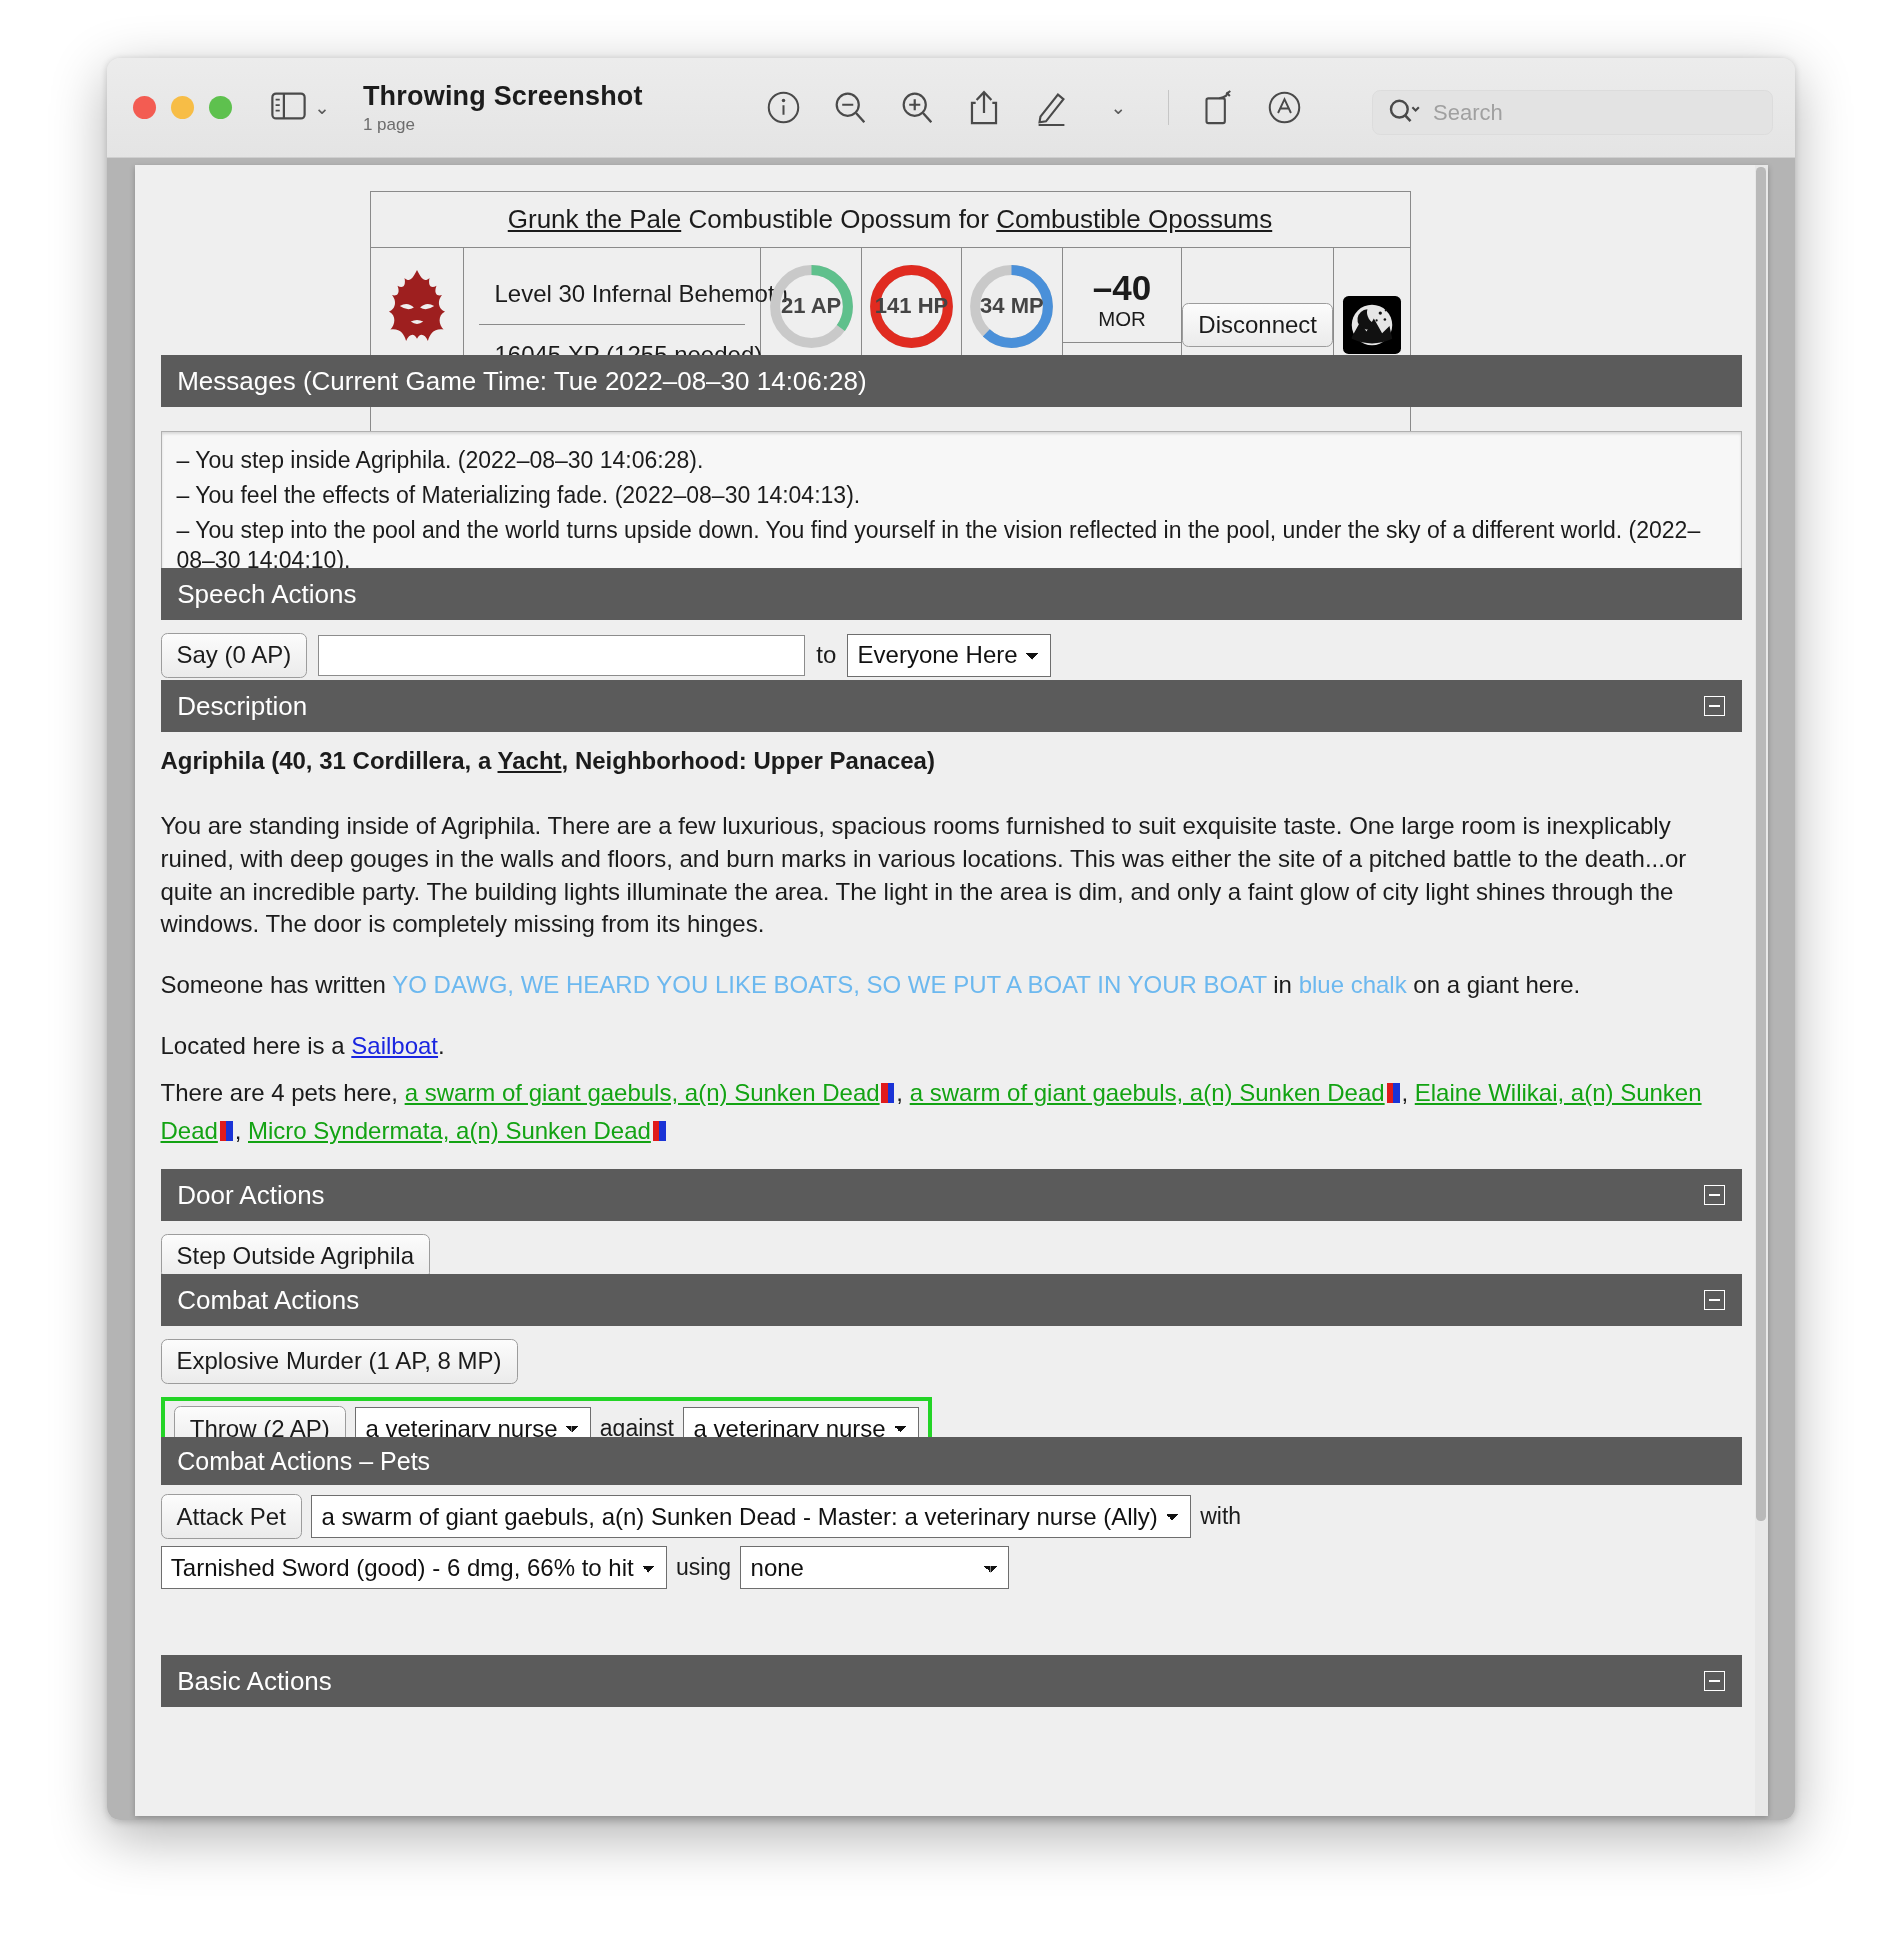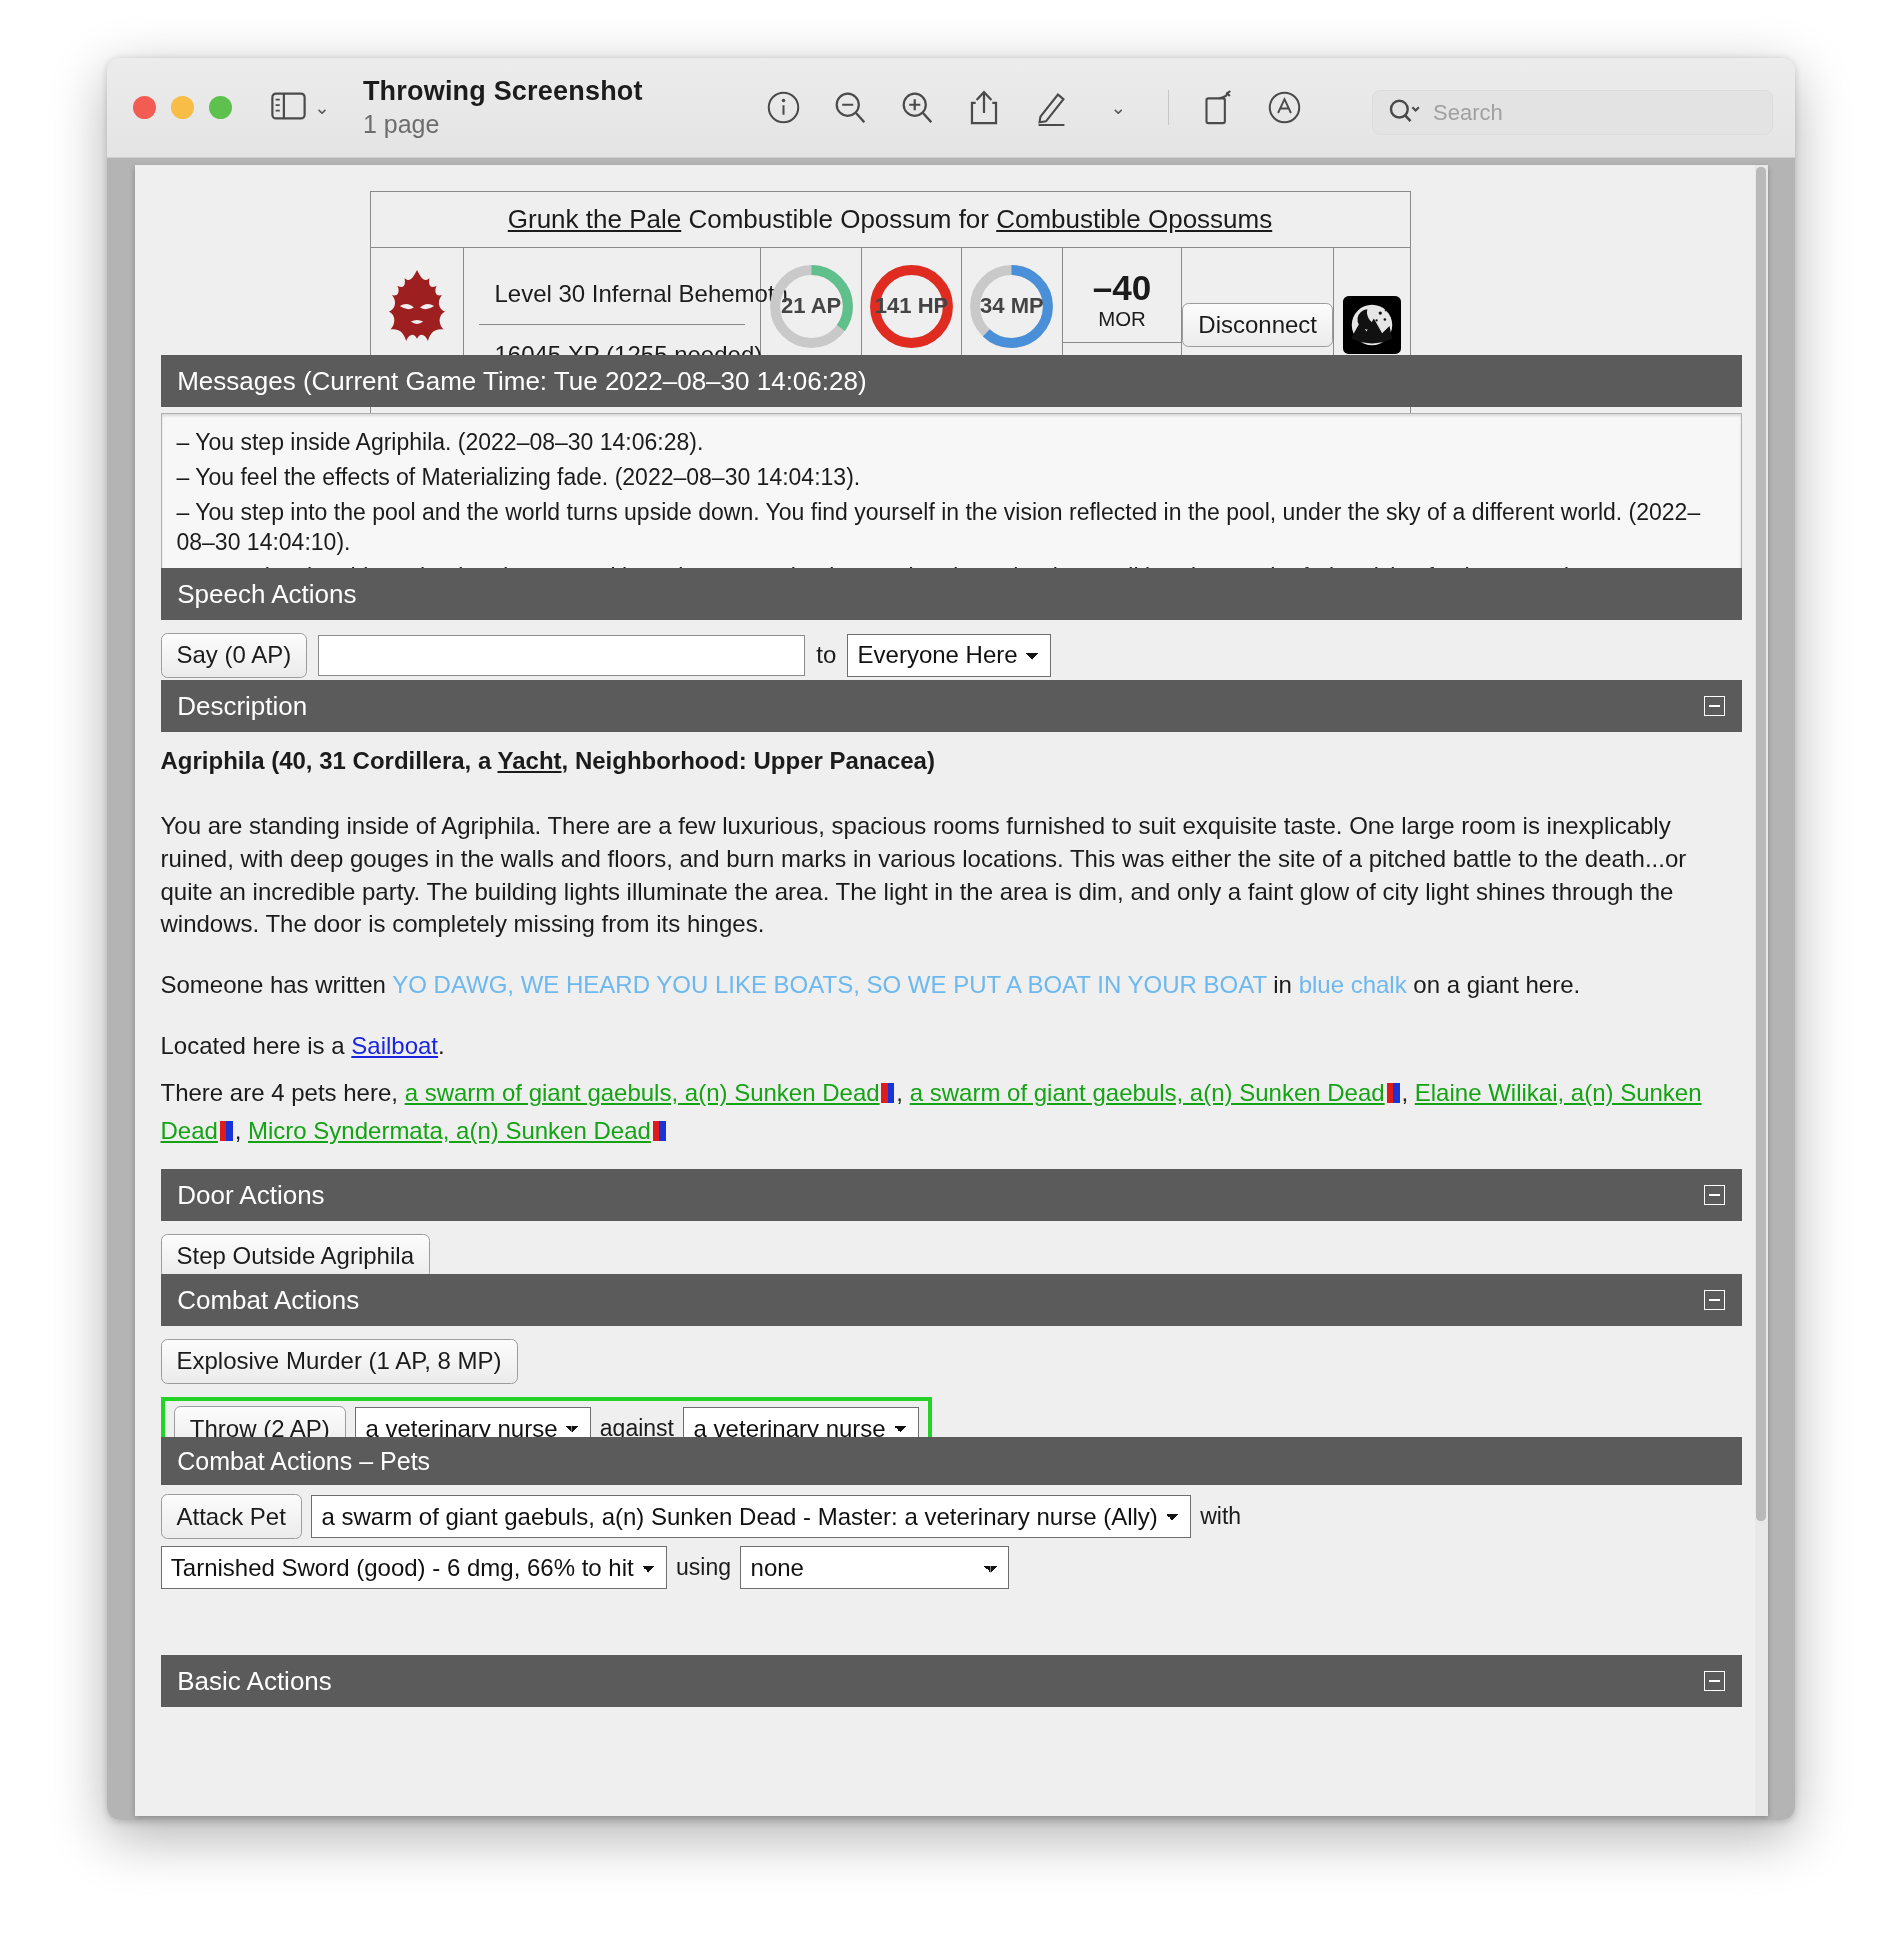--- a/index.html
+++ b/index.html
@@ -32,21 +32,21 @@
   .dot { width: 23px; height: 23px; border-radius: 50%; }
   .dot.red { background: #f35c52; }
   .dot.yellow { background: #f7bd46; }
   .dot.green { background: #5ec14e; }
 
   .sidebar-toggle { display:flex; align-items:center; gap:8.3px; margin-left: 39px; }
   .chev { font-size: 18.6px; color: #5a5a5a; }
 
   .doc-title { margin-left: 33px; line-height: 1.15; }
   .doc-title .t1 { font-size: 27px; font-weight: bold; color: #1c1c1c; letter-spacing:0.2px;}
-  .doc-title .t2 { font-size: 25px; color: #6d6d6d; margin-top: 2.8px; }
+  .doc-title .t2 { font-size: 17px; color: #6d6d6d; margin-top: 2.8px; }
 
   .tools { display:flex; align-items:center; gap: 28px; margin-left: 121px; }
   .tool { width: 39px; height: 39px; display:flex; align-items:center; justify-content:center; cursor: default; }
   .divider-v { width:0.9px; height:35px; background:#c6c6c6; margin:0 1.9px; }
 
   .search {
     position:absolute; right: 22px; top: 32px;
     width: 401px; height: 45px;
     background: #e3e3e3; border: 0.9px solid #dcdcdc;
     border-radius: 8.3px; display:flex; align-items:center; padding: 0 15px;
@@ -108,21 +108,21 @@
 
   
   .panel-hdr {
     background: #5b5b5b; color:#fff; font-size: 26px;
     padding: 10.2px 16.7px; display:flex; align-items:center; justify-content:space-between;
     margin: 0 26px;
   }
   .collapse-box { width: 20.4px; height: 20.4px; border:1.9px solid #fff; display:flex; align-items:center; justify-content:center; }
   .collapse-box i { display:block; width: 11px; height:1.9px; background:#fff; }
 
-  .msgbox { margin: 6px 26px 0; background:#f7f7f7; border:0.9px solid #b0b0b0;
+  .msgbox { margin: 24px 26px 0; background:#f7f7f7; border:0.9px solid #b0b0b0;
      height: 181px; padding: 13px 15px; font-size: 23px; line-height: 1.32; overflow:hidden;
      box-shadow: inset 0 1.9px 2.8px rgba(0,0,0,.12); }
   .msgbox p { margin: 0 0 4.6px; }
   .speech-row { display:flex; align-items:center; gap: 11px; padding: 13px 26px; }
   .say-btn { font-size:24px; }
   .say-input { width: 487px; height: 41px; border:0.9px solid #8c8c8c; background:#fff; }
   .to-lbl { font-size: 24px; }
   select, .fake-select {
     font-family:"Liberation Sans",sans-serif; font-size: 24px; background:#fff;
     border: 0.9px solid #6e6e6e; padding: 6.5px 32px 6.5px 9.3px; color:#111;

